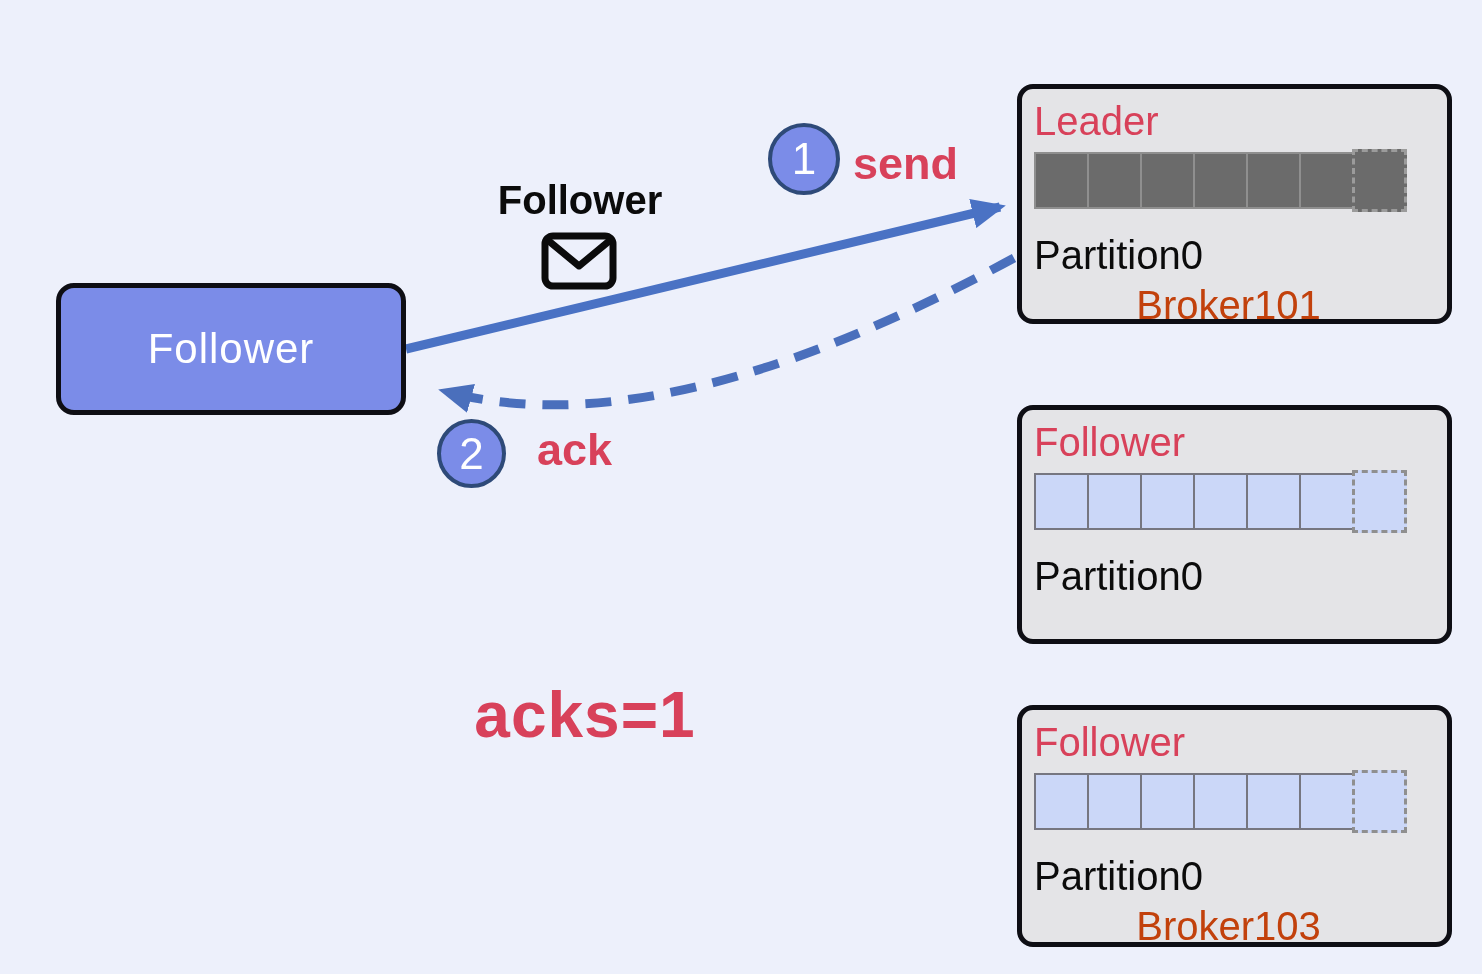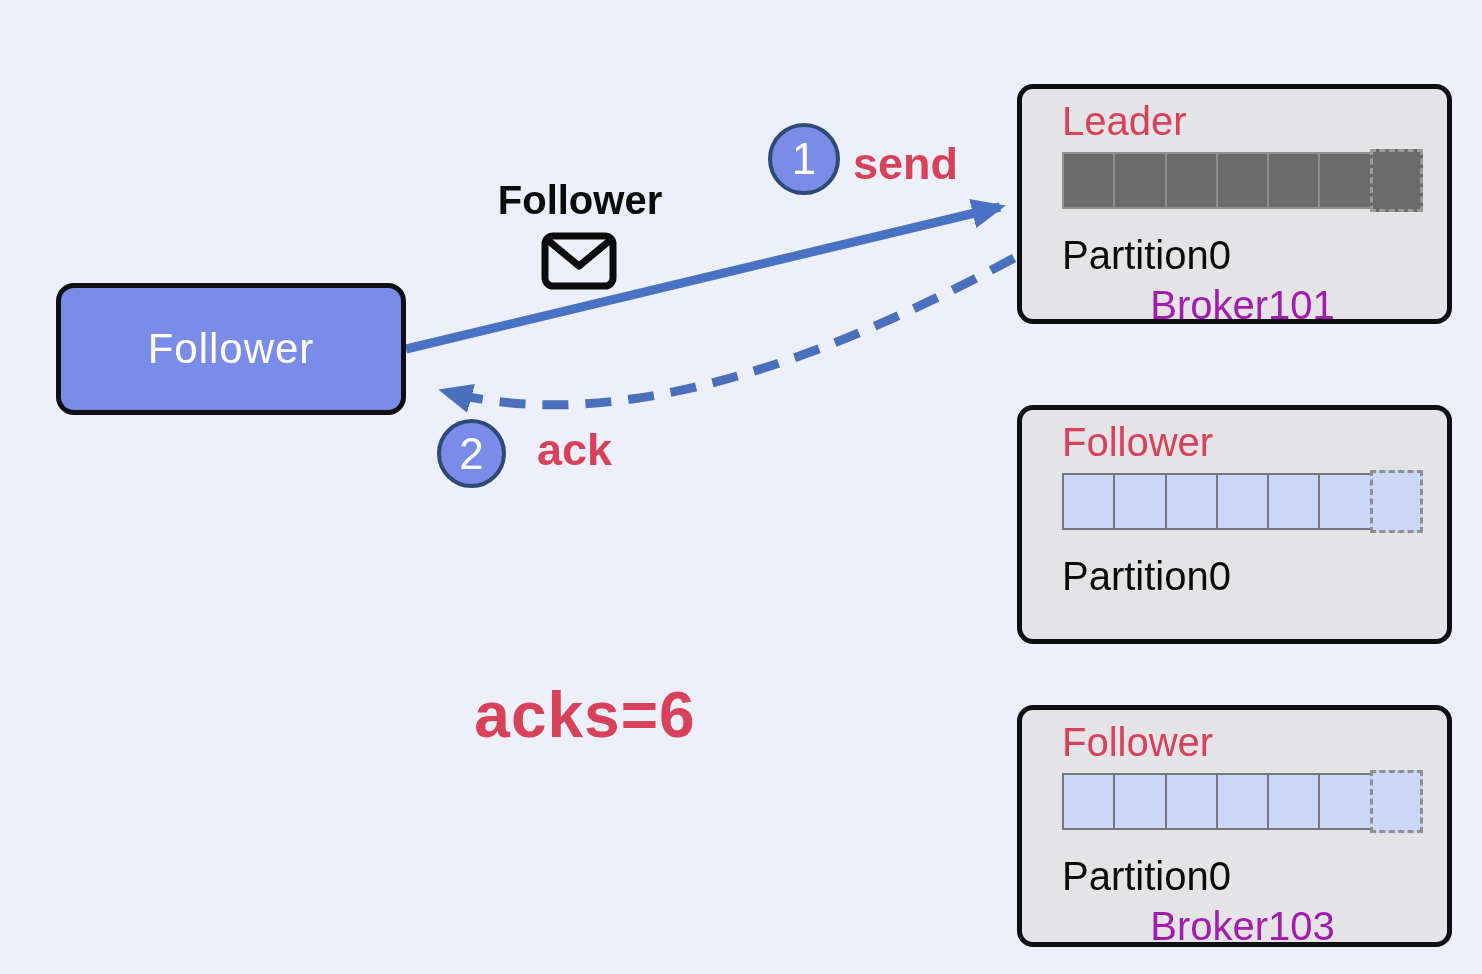--- a/index.html
+++ b/index.html
@@ -90,21 +90,21 @@
   }
 
   
   .broker {
     position: absolute;
     left: 1017px;
     width: 435px;
     background: #e4e4e7;
     border: 5px solid #0e0e14;
     border-radius: 16px;
-    padding: 6px 24px 0 40px;
+    padding: 6px 24px 0 12px;
   }
   .broker-0 { top: 84px;  height: 240px; }
   .broker-1 { top: 405px; height: 239px; }
   .broker-2 { top: 705px; height: 242px; }
 
   .broker .role {
     font-size: 40px;
     color: #d8415a;
     line-height: 48px;
     margin-top: 2px;
@@ -131,21 +131,21 @@
   .broker.light .cell.pending { border-color: #8f8f8f; }
 
   .broker .partition {
     font-size: 40px;
     color: #0b0b0b;
     line-height: 46px;
     margin-top: 20px;
   }
   .broker .bname {
     font-size: 40px;
-    color: #a21caf;
+    color: #c2410c;
     text-align: center;
     line-height: 46px;
     margin-top: 4px;
   }
 </style>
 </head>
 <body>
 
 <div class="page">
 
@@ -176,21 +176,21 @@
   <div class="step-badge step-1">
     <span>1</span>
   </div>
   <div class="step-label send-label">send</div>
 
   <div class="step-badge step-2">
     <span>2</span>
   </div>
   <div class="step-label ack-label">ack</div>
 
-  <div class="caption">acks=6</div>
+  <div class="caption">acks=1</div>
 
   <div id="brokers">
       <div class="broker broker-0 dark">
         <div class="role">Leader</div>
         <div class="cells">
           <div class="cell"></div>
           <div class="cell"></div>
           <div class="cell"></div>
           <div class="cell"></div>
           <div class="cell"></div>

